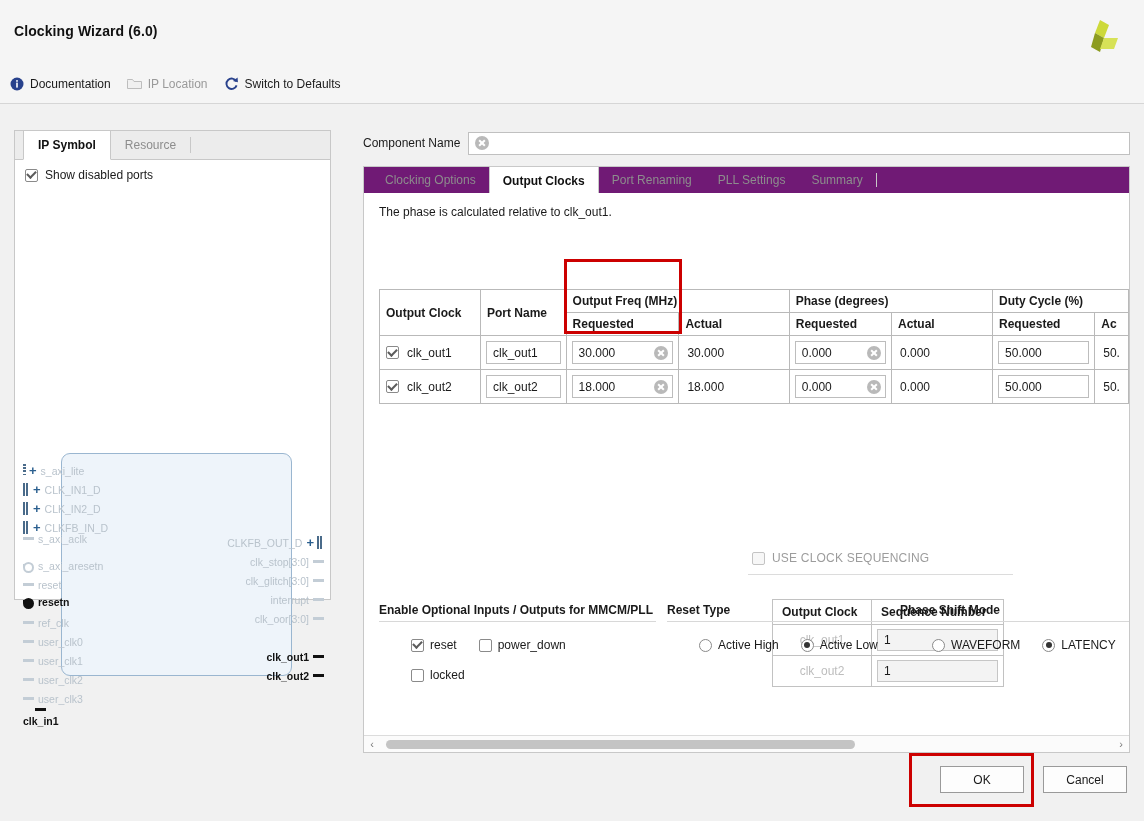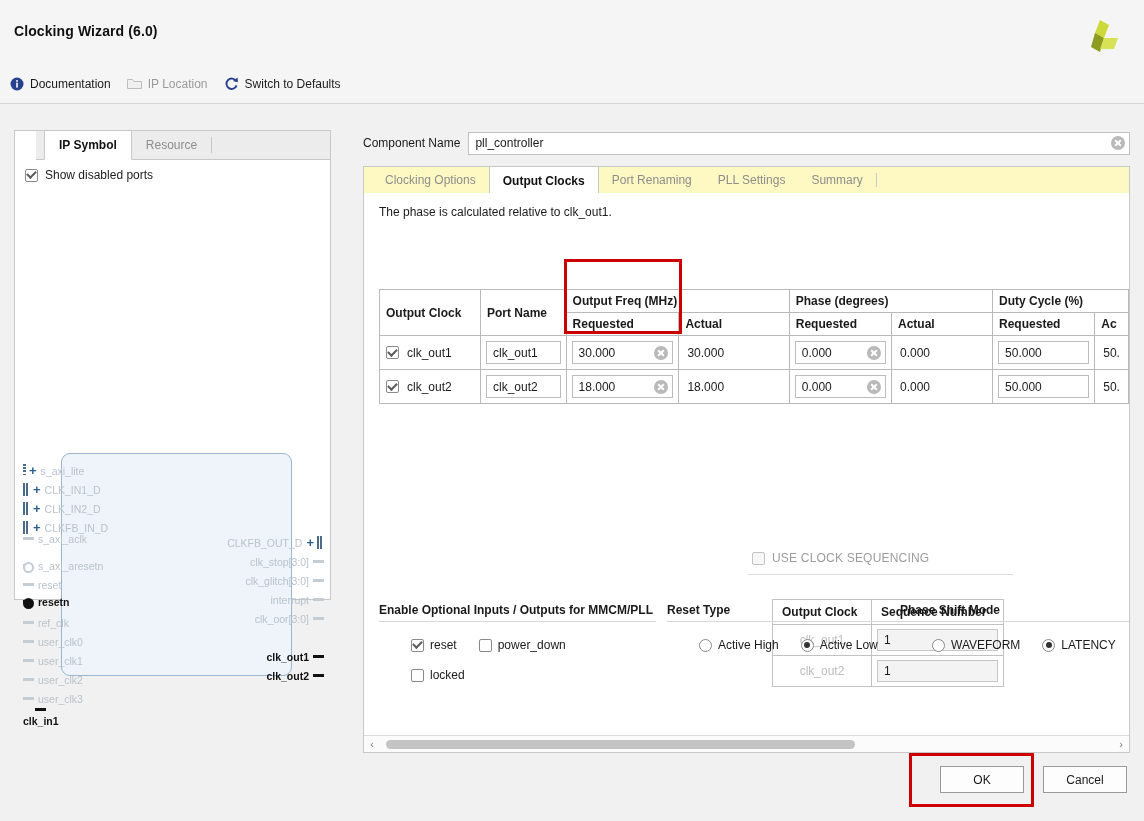--- a/index.html
+++ b/index.html
@@ -28,21 +28,21 @@
   #logo { position:absolute; right:22px; top:16px; width:44px; height:44px; }
 
   #toolbar { position:absolute; left:10px; top:76px; display:flex; align-items:center; gap:16px; }
   .tb-item { display:flex; align-items:center; gap:6px; font-size:12px; color:#1a1a1a; cursor:pointer; }
   .tb-item.disabled { color:#9a9a9a; cursor:default; }
   .ico { display:inline-flex; align-items:center; justify-content:center; }
 
   
   #left-panel {
     position:absolute; left:14px; top:130px; width:317px; height:470px;
-    background:#fff; border:1px solid #c8c8c8;padding-left:21px;
+    background:#fff; border:1px solid #c8c8c8;
   }
   #left-tabs {
     height:29px; background:#ececec; border-bottom:1px solid #c8c8c8;
     display:flex; align-items:stretch; padding-left:8px;
   }
   .ltab {
     padding:0 14px; display:flex; align-items:center; font-size:12px;
     color:#8d8d8d; cursor:pointer; position:relative;
   }
   .ltab.active {
@@ -107,21 +107,21 @@
 
   
   .clr { width:14px; height:14px; border-radius:50%; background:#b9b9b9; position:relative; flex:none; cursor:pointer; }
   .clr::before, .clr::after {
     content:""; position:absolute; left:3px; top:6px; width:8px; height:2px; background:#fff;
   }
   .clr::before { transform:rotate(45deg); }
   .clr::after { transform:rotate(-45deg); }
 
   #tabs {
-    margin-top:10px; height:27px; background:#fef9c3; border:1px solid #c8c8c8; border-bottom:none;
+    margin-top:10px; height:27px; background:#701a75; border:1px solid #c8c8c8; border-bottom:none;
     display:flex; align-items:stretch; padding-left:8px;
   }
   .tab { padding:0 13px; display:flex; align-items:center; font-size:12px; color:#8d8d8d; cursor:pointer; }
   .tab.active { background:#fff; color:#111; font-weight:bold;
     border-left:1px solid #c8c8c8; border-right:1px solid #c8c8c8; margin-bottom:-1px; }
   .tab-sep { width:1px; background:#c8c8c8; margin:6px 0; }
 
   #tab-body {
     height:560px; background:#fff; border:1px solid #c8c8c8; border-top:none;
     position:relative; overflow:hidden;
@@ -349,21 +349,20 @@
         </div>
       </div>
   </div>
 </div>
 
 <div id="right-panel">
 
   <div id="cn-row">
     <div id="cn-label">Component Name</div>
     <div id="cn-field">
-      <span id="cn-value">pll_controller</span>
       <span class="clr"></span>
     </div>
   </div>
 
   <div id="tabs">
       <div class="tab">
         <span>Clocking Options</span>
       </div>
       <div class="tab active">
         <span>Output Clocks</span>

